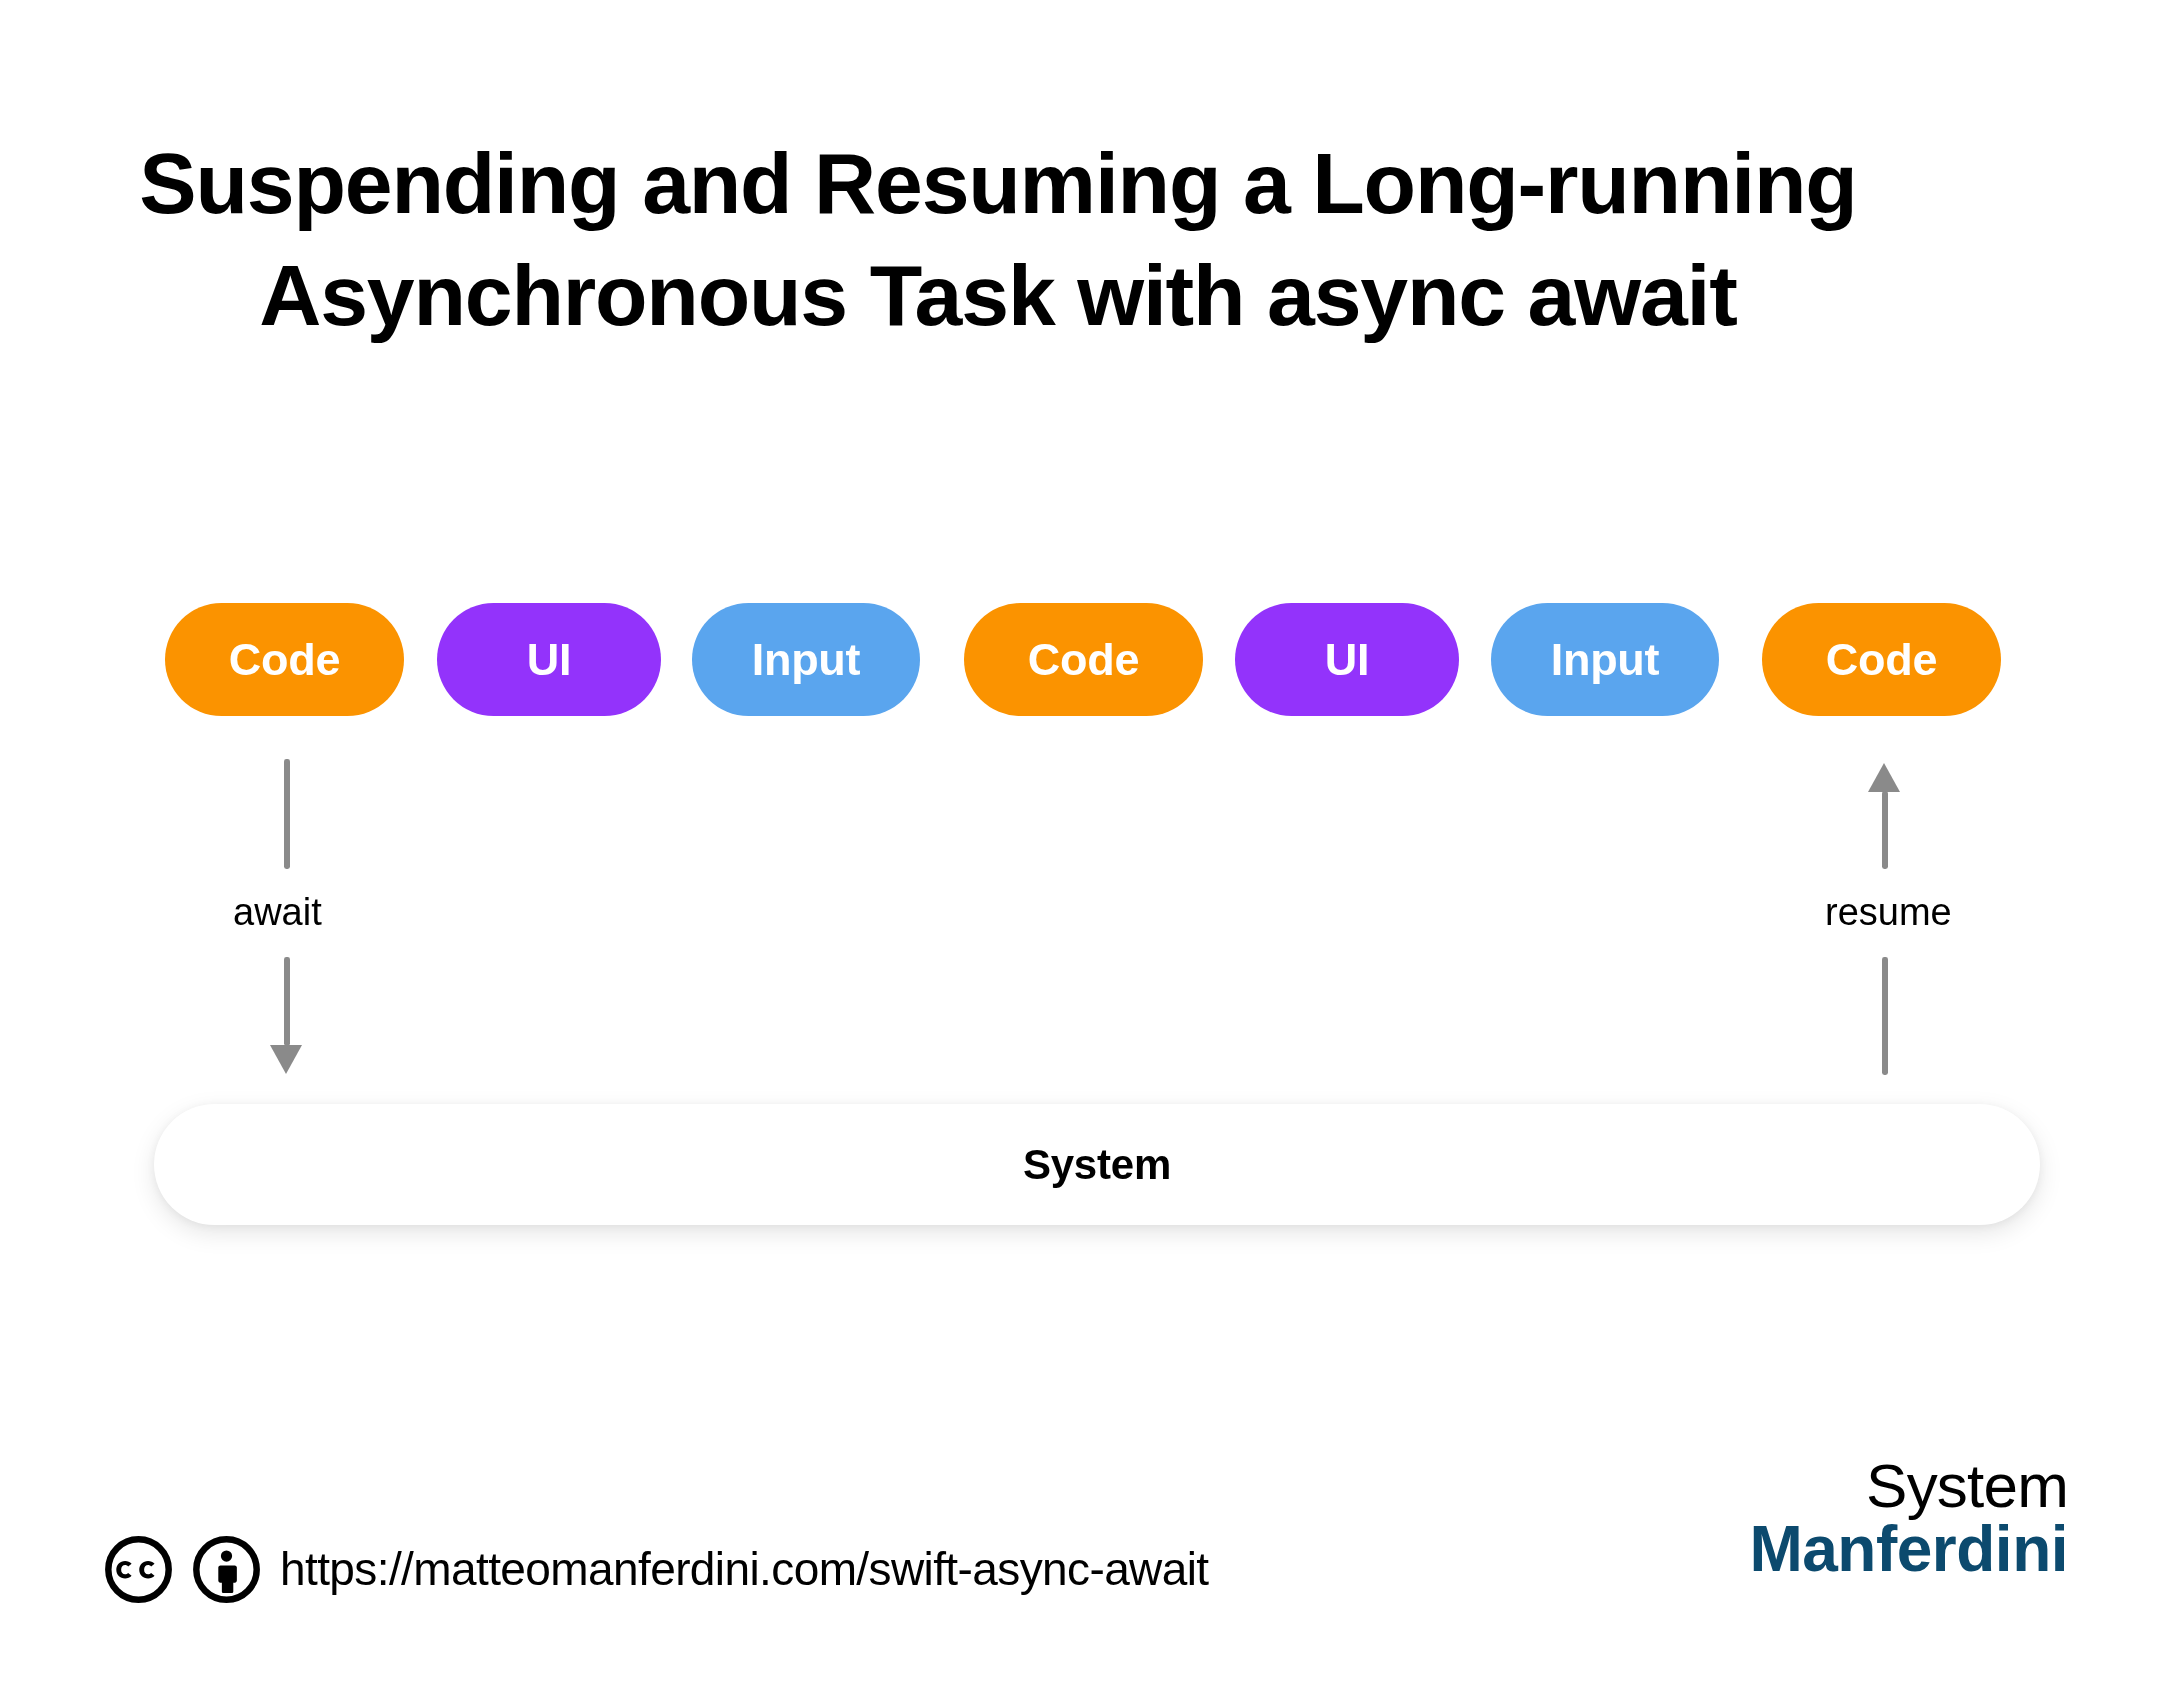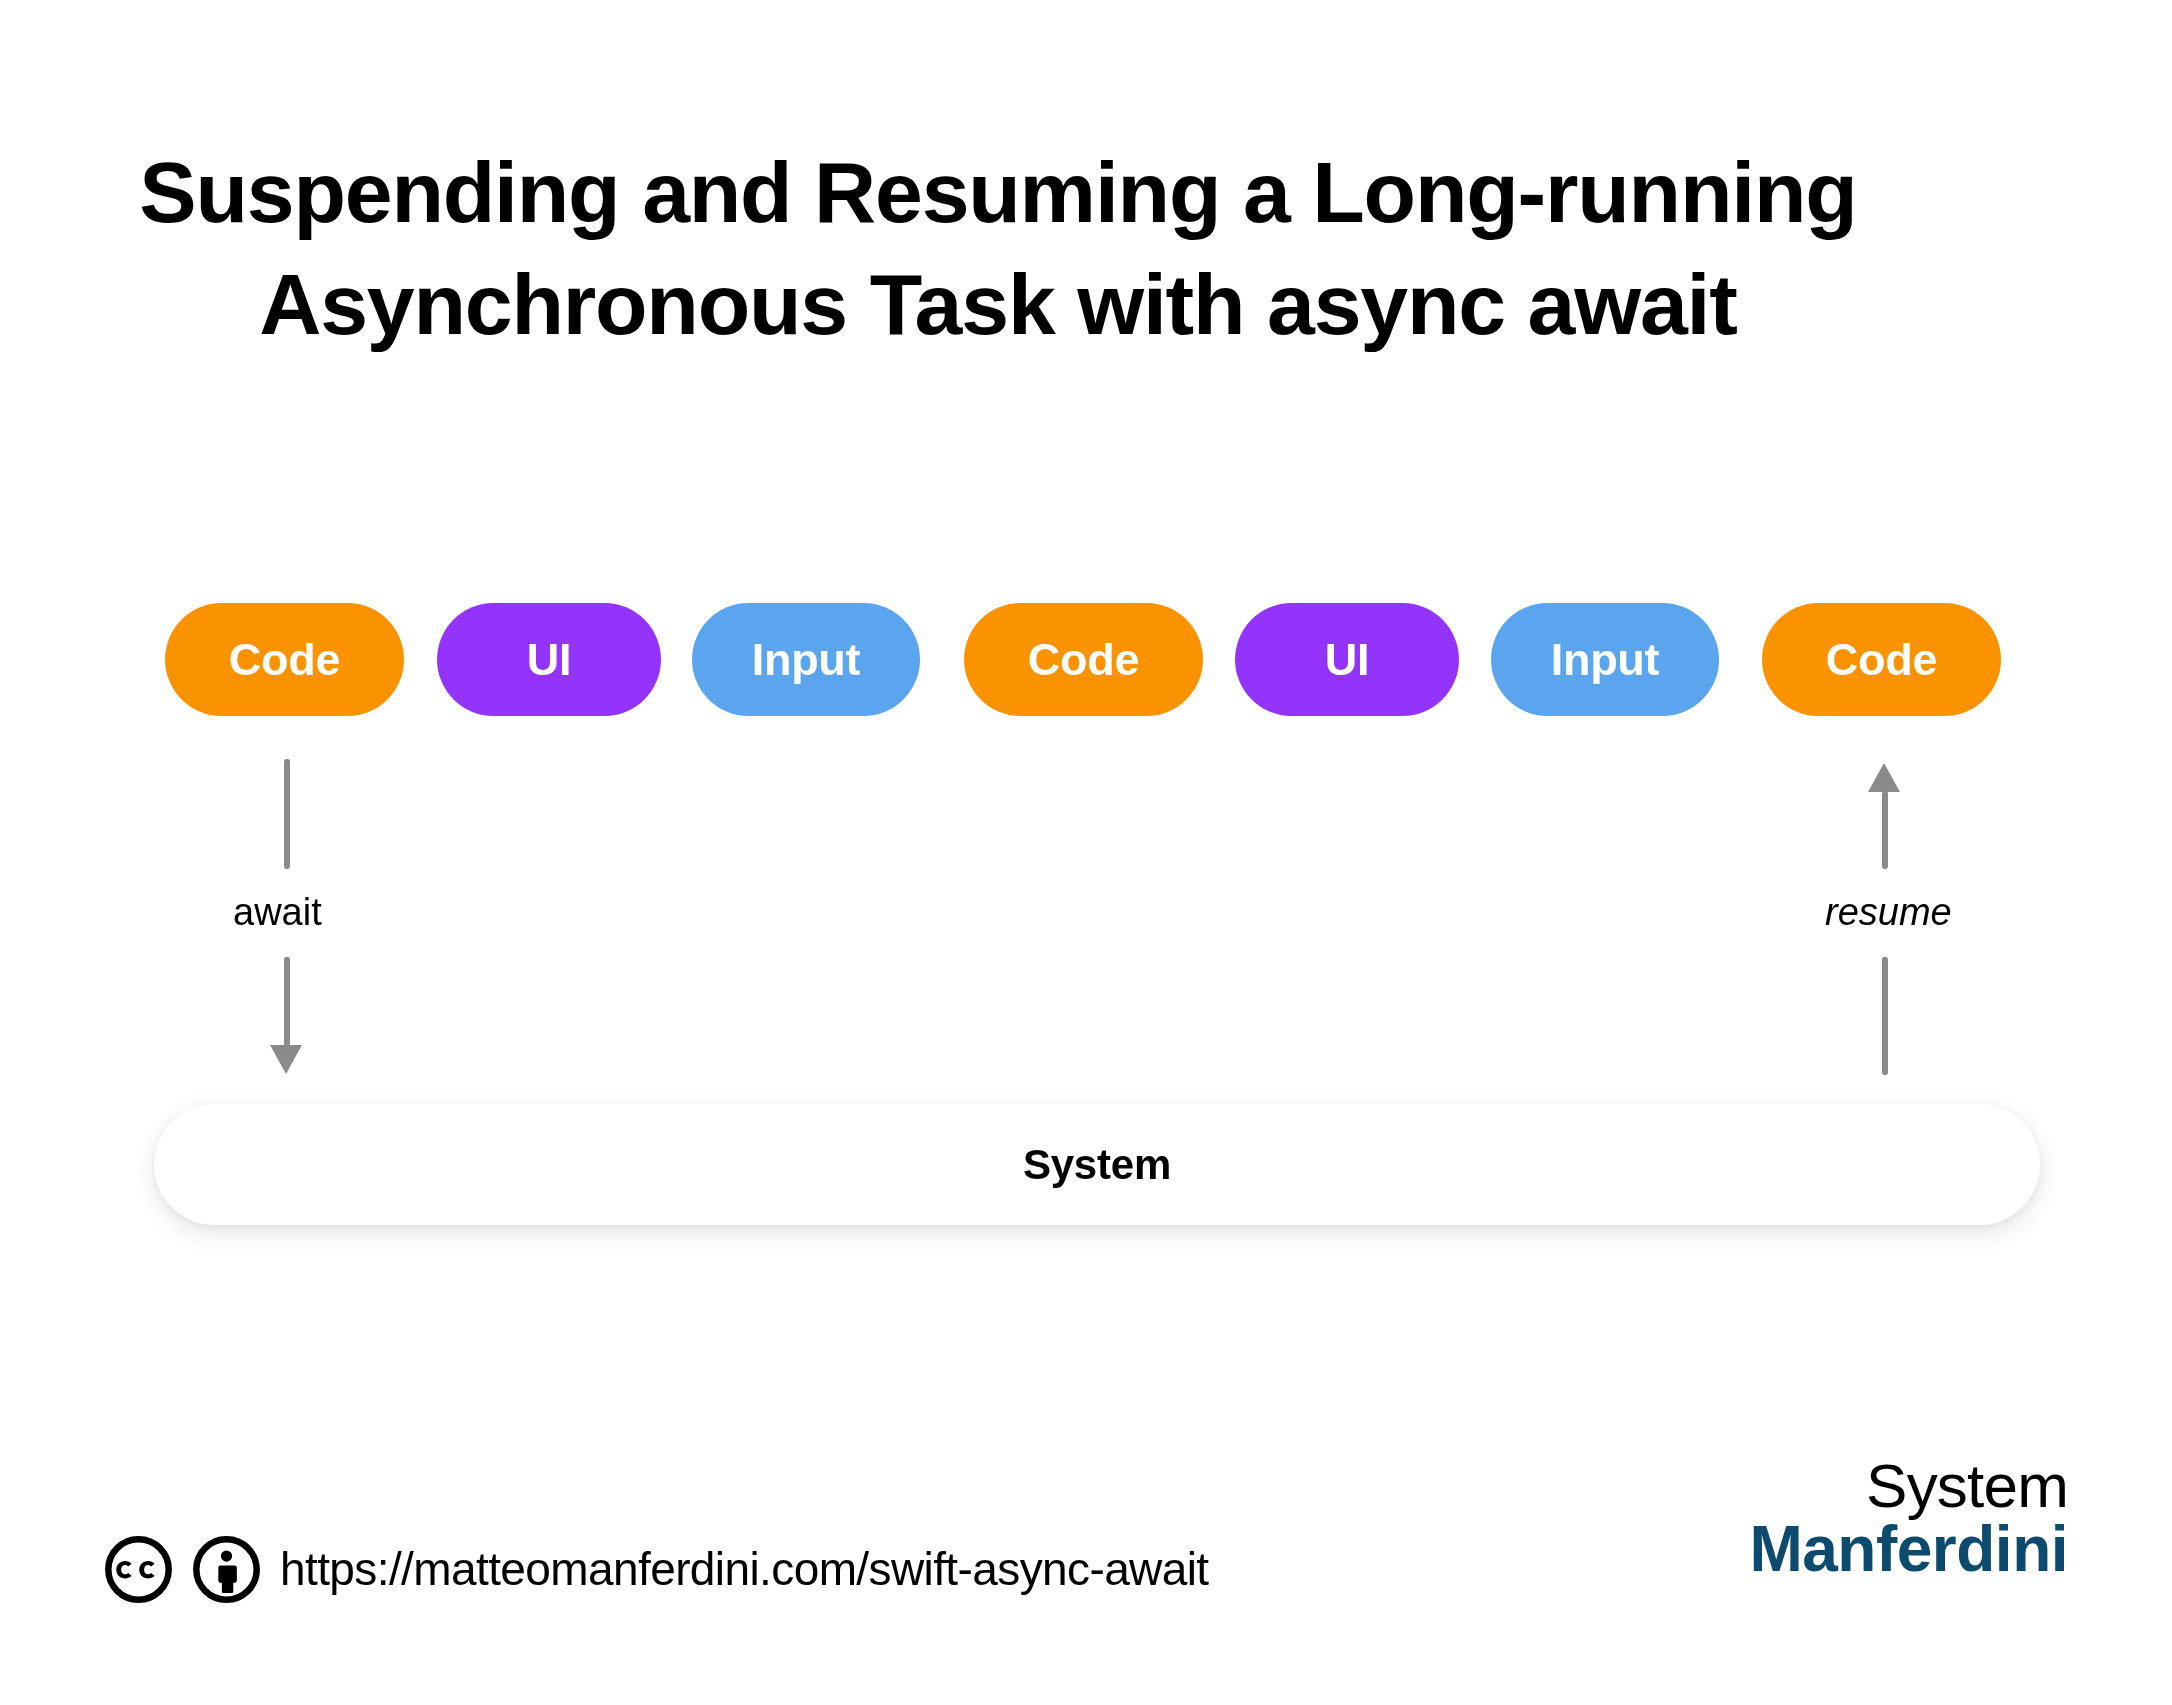--- a/index.html
+++ b/index.html
@@ -27,21 +27,20 @@
     left: 0;
     top: 128px;
     width: 1996px;
     text-align: center;
     font-size: 86px;
     font-weight: bold;
     line-height: 1.30;
     letter-spacing: -1.2px;
     color: #000000;
     white-space: pre-line;
-    margin-top: 9px;
   }
 
   
   .pill-row {
     position: absolute;
     left: 165px;
     top: 603px;
     width: 1859px;
     height: 113px;
   }
@@ -177,21 +176,21 @@
       <div class="pill" style="left: 1597px; width: 239px; background: rgb(251, 147, 0);">Code</div>
     </div>
 
   <div class="arrow-group" style="left:0; top:0; width:2172px; height:1706px; pointer-events:none;">
     <div class="arrow-seg" style="left:284px; top:759px; height:110px;"></div>
     <div class="arrow-label" style="left:233px; top:891px;">await</div>
     <div class="arrow-seg" style="left:284px; top:957px; height:89px;"></div>
     <div class="arrow-head down" style="left:270px; top:1045px;"></div>
   </div>
 
-  <div class="arrow-group" style="left:0; top:0; width:2172px; height:1421px; pointer-events:none;font-style:italic;">
+  <div class="arrow-group" style="left:0; top:0; width:2172px; height:1421px; pointer-events:none;">
     <div class="arrow-head up" style="left:1868px; top:763px;"></div>
     <div class="arrow-seg" style="left:1882px; top:791px; height:78px;"></div>
     <div class="arrow-label" style="left:1825px; top:891px;">resume</div>
     <div class="arrow-seg" style="left:1882px; top:957px; height:118px;"></div>
   </div>
 
   <div class="system-bar">
     <span class="system-label">System</span>
   </div>
 

